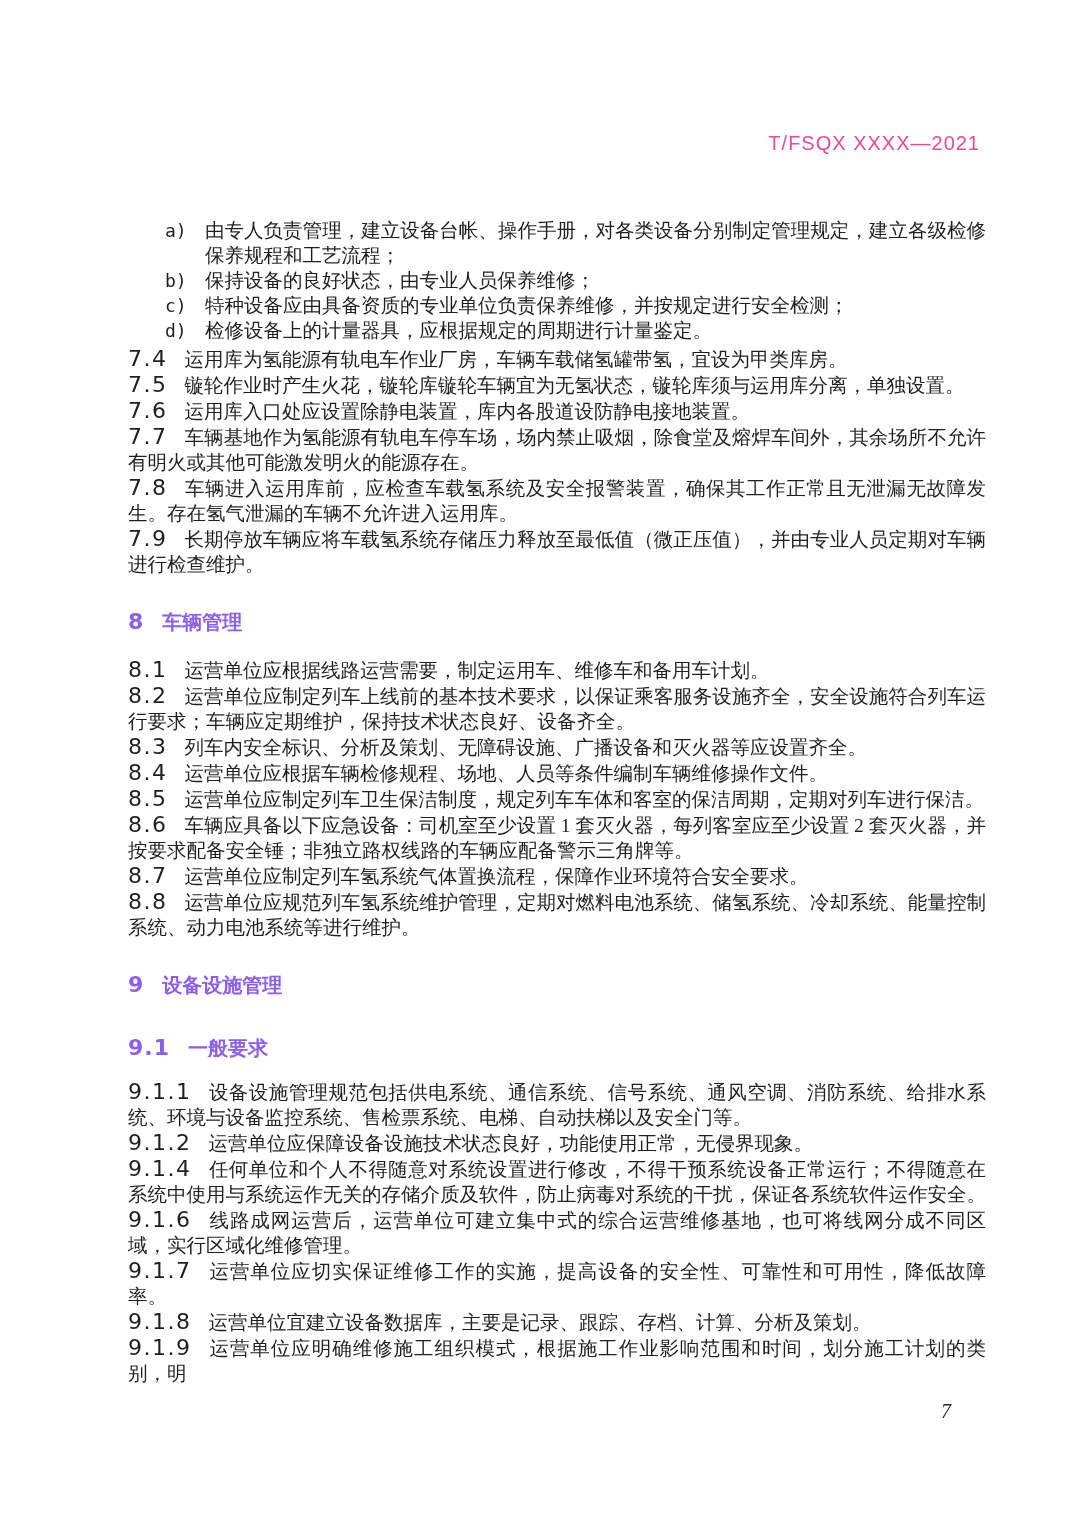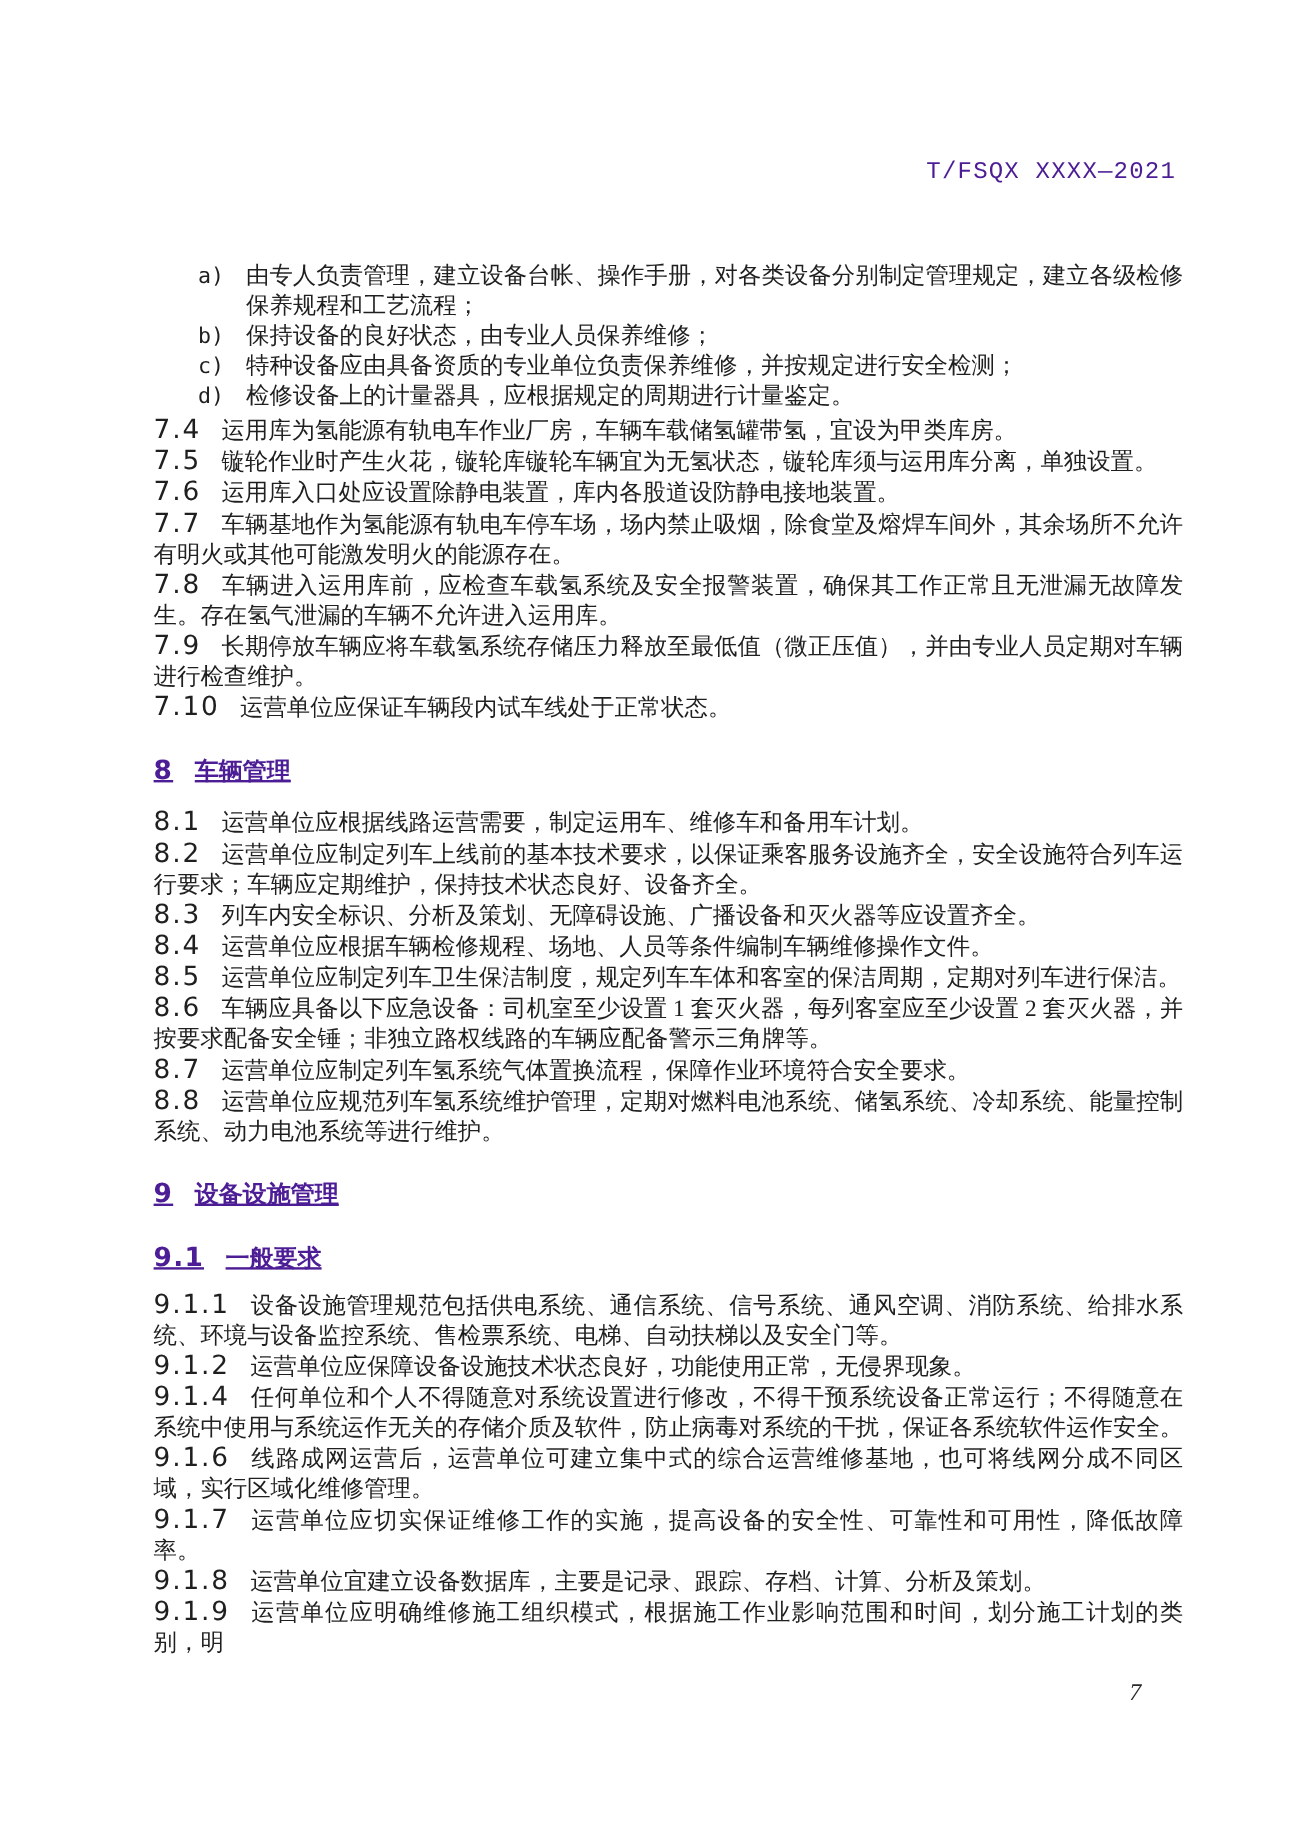--- a/index.html
+++ b/index.html
@@ -17,24 +17,24 @@
     overflow: hidden;
   }
   .header {
     position: absolute;
     top: 132px;
     left: 128px;
     right: 100px;
     text-align: right;
   }
   .standard-code {
-    font-family: Liberation Mono, monospace;
+    font-family: Liberation Sans, sans-serif;
     font-size: 20px;
     letter-spacing: 1px;
-    color: #4c1d95;
+    color: #ec4899;
   }
   .content {
     position: absolute;
     top: 218px;
     left: 128px;
     width: 858px;
   }
   .clause, .alpha-item {
     font-size: 19.5px;
     line-height: 25px;
@@ -59,25 +59,24 @@
     font-family: "DejaVu Sans", "Liberation Sans", sans-serif;
     font-size: 22px;
     letter-spacing: 1.5px;
     margin-right: 17px;
     white-space: nowrap;
   }
   .section-heading {
     font-family: "Liberation Sans", "DejaVu Sans", sans-serif;
     font-size: 20px;
     font-weight: 700;
-    color: #4c1d95;
+    color: #8b5cf6;
     margin-top: 27px;
     margin-bottom: 17px;
-    line-height: 26px;
-    text-decoration: underline;
+    line-height: 36px;
   }
   .section-heading .cnum {
     font-weight: 700;
     letter-spacing: 1px;
     margin-right: 18px;
   }
   .sub-heading {
     margin-bottom: 13px;
   }
   .footer-pagenum {
@@ -119,21 +118,20 @@
         <span class="alpha-text">检修设备上的计量器具，应根据规定的周期进行计量鉴定。</span>
       </li>
     </ul>
 
     <p class="clause"><span class="cnum">7.4</span><span>运用库为氢能源有轨电车作业厂房，车辆车载储氢罐带氢，宜设为甲类库房。</span></p>
     <p class="clause"><span class="cnum">7.5</span><span>镟轮作业时产生火花，镟轮库镟轮车辆宜为无氢状态，镟轮库须与运用库分离，单独设置。</span></p>
     <p class="clause"><span class="cnum">7.6</span><span>运用库入口处应设置除静电装置，库内各股道设防静电接地装置。</span></p>
     <p class="clause"><span class="cnum">7.7</span><span>车辆基地作为氢能源有轨电车停车场，场内禁止吸烟，除食堂及熔焊车间外，其余场所不允许有明火或其他可能激发明火的能源存在。</span></p>
     <p class="clause"><span class="cnum">7.8</span><span>车辆进入运用库前，应检查车载氢系统及安全报警装置，确保其工作正常且无泄漏无故障发生。存在氢气泄漏的车辆不允许进入运用库。</span></p>
     <p class="clause"><span class="cnum">7.9</span><span>长期停放车辆应将车载氢系统存储压力释放至最低值（微正压值），并由专业人员定期对车辆进行检查维护。</span></p>
-    <p class="clause"><span class="cnum">7.10</span><span>运营单位应保证车辆段内试车线处于正常状态。</span></p>
 
     <h2 class="section-heading"><span class="cnum">8</span><span>车辆管理</span></h2>
 
     <p class="clause"><span class="cnum">8.1</span><span>运营单位应根据线路运营需要，制定运用车、维修车和备用车计划。</span></p>
     <p class="clause"><span class="cnum">8.2</span><span>运营单位应制定列车上线前的基本技术要求，以保证乘客服务设施齐全，安全设施符合列车运行要求；车辆应定期维护，保持技术状态良好、设备齐全。</span></p>
     <p class="clause"><span class="cnum">8.3</span><span>列车内安全标识、分析及策划、无障碍设施、广播设备和灭火器等应设置齐全。</span></p>
     <p class="clause"><span class="cnum">8.4</span><span>运营单位应根据车辆检修规程、场地、人员等条件编制车辆维修操作文件。</span></p>
     <p class="clause"><span class="cnum">8.5</span><span>运营单位应制定列车卫生保洁制度，规定列车车体和客室的保洁周期，定期对列车进行保洁。</span></p>
     <p class="clause"><span class="cnum">8.6</span><span>车辆应具备以下应急设备：司机室至少设置 1 套灭火器，每列客室应至少设置 2 套灭火器，并按要求配备安全锤；非独立路权线路的车辆应配备警示三角牌等。</span></p>
     <p class="clause"><span class="cnum">8.7</span><span>运营单位应制定列车氢系统气体置换流程，保障作业环境符合安全要求。</span></p>

